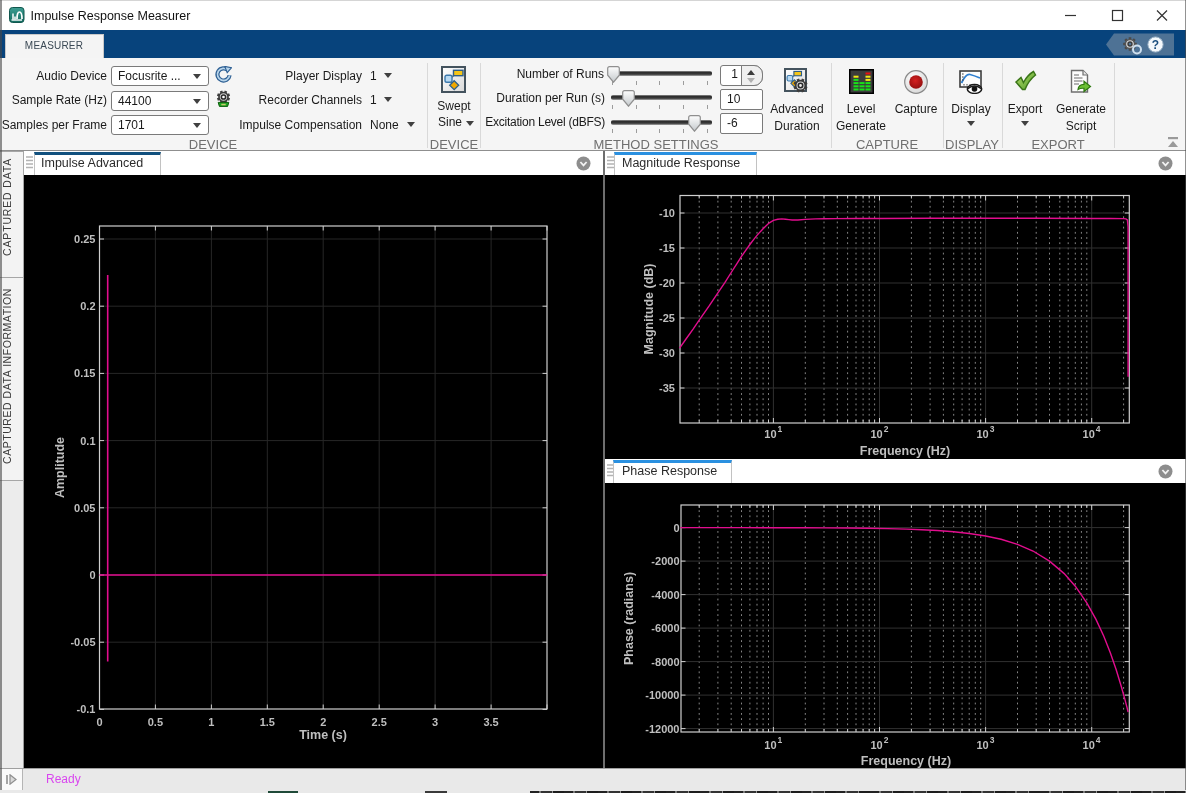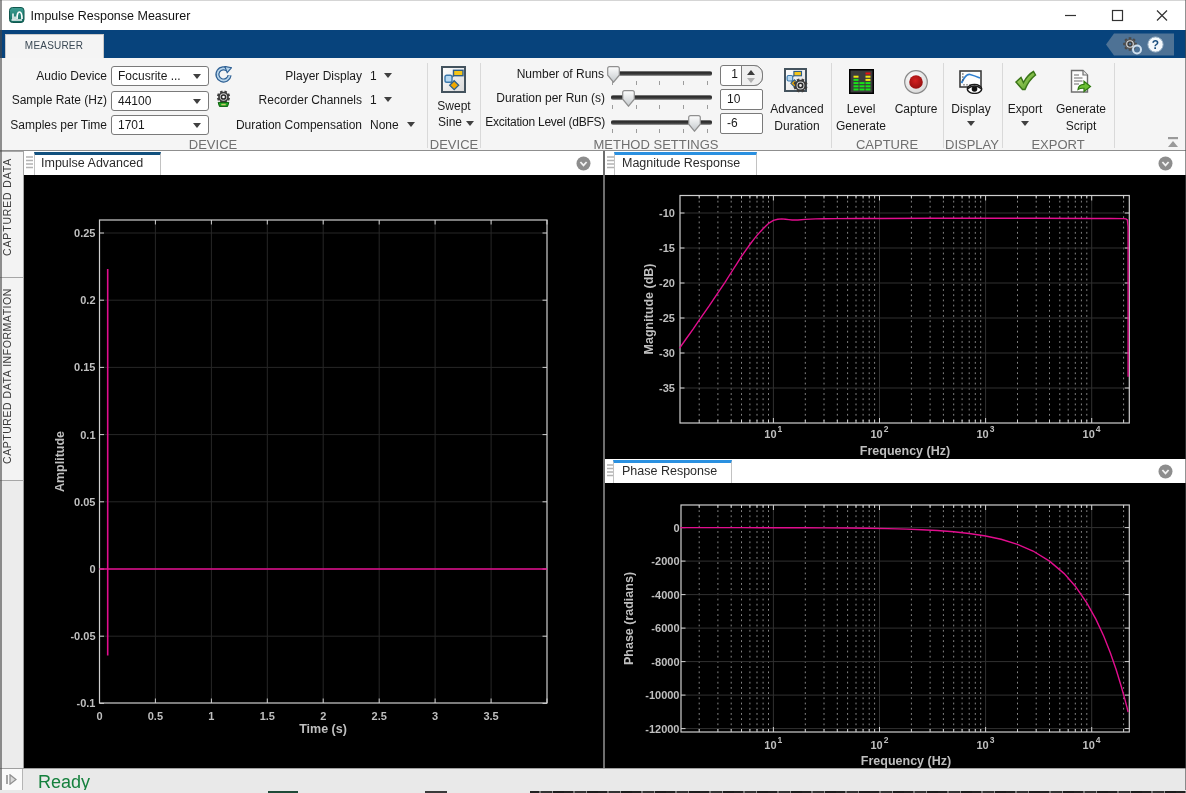--- a/index.html
+++ b/index.html
@@ -55,42 +55,42 @@
 <div class="divider" style="left:831px"></div>
 <div class="divider" style="left:943px"></div>
 <div class="divider" style="left:1002px"></div>
 <div class="divider" style="left:1114px"></div>
 <div class="rlbl" style="left:0;top:68.5px;width:107px">Audio Device</div>
 <div class="combo" style="left:111px;top:66px">Focusrite ...</div>
 <div class="carr" style="left:193px;top:74px"></div>
 <div class="rlbl" style="left:0;top:93.0px;width:107px">Sample Rate (Hz)</div>
 <div class="combo" style="left:111px;top:90.5px">44100</div>
 <div class="carr" style="left:193px;top:98.5px"></div>
-<div class="rlbl" style="left:0;top:117.5px;width:107px">Samples per Time</div>
+<div class="rlbl" style="left:0;top:117.5px;width:107px">Samples per Frame</div>
 <div class="combo" style="left:111px;top:115px">1701</div>
 <div class="carr" style="left:193px;top:123px"></div>
 <svg style="position:absolute;left:215px;top:66px" width="17" height="17" viewBox="0 0 17 17">
     <path d="M12.9,4.1 A6.1,6.1 0 1 0 14.6,9.3" fill="none" stroke="#2d5f93" stroke-width="4.2"></path>
     <path d="M12.9,4.1 A6.1,6.1 0 1 0 14.6,9.3" fill="none" stroke="#b8d4ea" stroke-width="1.8"></path>
     <polygon points="9.8,0.4 16.4,1.8 12.2,6.6" fill="#b8d4ea" stroke="#2d5f93" stroke-width="1.1"></polygon>
   </svg>
 <svg style="position:absolute;left:215px;top:90px" width="18" height="18" viewBox="0 0 18 18">
     <path d="M11.6,8.3L14.6,9.5M9.8,10.1L11.0,13.1M7.2,10.1L6.0,13.1M5.4,8.3L2.4,9.5M5.4,5.7L2.4,4.5M7.2,3.9L6.0,0.9M9.8,3.9L11.0,0.9M11.6,5.7L14.6,4.5" stroke="#3f3f3f" stroke-width="2.6" fill="none"></path>
     <circle cx="8.5" cy="7.0" r="4.5" fill="#cfcfcf" stroke="#3a3a3a" stroke-width="1.6"></circle>
     <circle cx="8.5" cy="7.0" r="2.1" fill="#fff" stroke="#2a2a2a" stroke-width="1.5"></circle>
     <path d="M3.2,12.4 h10.6 l-1.2,4 h-8.2 Z" fill="#1da321" stroke="#0c5c0c" stroke-width="1"></path>
     <rect x="6.3" y="13.8" width="4.4" height="1.5" fill="#c9c96e"></rect>
   </svg>
 <div class="rlbl" style="left:162px;top:68.5px;width:200px">Player Display</div>
 <div class="lbl" style="left:370px;top:68.5px">1</div>
 <div class="carr" style="left:384px;top:72.5px"></div>
 <div class="rlbl" style="left:162px;top:93px;width:200px">Recorder Channels</div>
 <div class="lbl" style="left:370px;top:93px">1</div>
 <div class="carr" style="left:384px;top:97px"></div>
-<div class="rlbl" style="left:162px;top:117.5px;width:200px">Duration Compensation</div>
+<div class="rlbl" style="left:162px;top:117.5px;width:200px">Impulse Compensation</div>
 <div class="lbl" style="left:370px;top:117.5px">None</div>
 <div class="carr" style="left:407px;top:121.5px"></div>
 <div class="seclbl" style="left:213px;top:137px">DEVICE</div>
 <svg style="position:absolute;left:441px;top:66px" width="25" height="28" viewBox="0 0 25 28">
     <defs>
       <linearGradient id="wg" x1="0" y1="0" x2="1" y2="1">
         <stop offset="0" stop-color="#ffffff"></stop>
         <stop offset="1" stop-color="#d9d9d9"></stop>
       </linearGradient>
     </defs>
@@ -267,21 +267,21 @@
 <div class="abs" style="left:24px;top:151px;width:579px;height:23.5px;background:#fff"></div>
 <svg style="position:absolute;left:26px;top:156px" width="7" height="13" viewBox="0 0 7 13">
     <path d="M0,1 h7 M0,4.5 h7 M0,8 h7 M0,11.5 h7" stroke="#b3b3b3" stroke-width="1.4"></path>
   </svg>
 <div class="abs" style="left:34px;top:151.5px;width:127px;height:23px;background:#fff;border:1px solid #c2c2c2;border-top:3px solid #11507e;border-bottom:none"></div>
 <div class="abs tabtext" style="left:41px;top:156px">Impulse Advanced</div>
 <svg style="position:absolute;left:576px;top:156px" width="15" height="15" viewBox="0 0 15 15">
     <circle cx="7.5" cy="7.5" r="7" fill="#8d8d8d"></circle>
     <path d="M4.4,6 L7.5,9.4 L10.6,6" stroke="#f2f2f2" stroke-width="1.8" fill="none"></path>
   </svg>
-<div class="abs" style="left:24px;top:175px;width:579px;height:593px">
+<div class="abs" style="left:24px;top:181px;width:579px;height:593px">
     <svg width="579" height="593" viewBox="0 0 579 593" style="position:absolute;left:0;top:0">
       <rect width="579" height="593" fill="#000"></rect>
       <path d="M131.4,45V528 M187.4,45V528 M243.3,45V528 M299.2,45V528 M355.2,45V528 M411.1,45V528 M467.1,45V528 M75.5,461.2H523 M75.5,394H523 M75.5,326.8H523 M75.5,259.6H523 M75.5,192.4H523 M75.5,125.2H523 M75.5,58H523" stroke="#272727" stroke-width="1" fill="none"></path>
       <rect x="75.5" y="45" width="447.5" height="483" fill="none" stroke="#cfcfcf" stroke-width="1.2"></rect>
       <path d="M75.5,528v-4.5 M75.5,45v4.5 M131.4,528v-4.5 M131.4,45v4.5 M187.4,528v-4.5 M187.4,45v4.5 M243.3,528v-4.5 M243.3,45v4.5 M299.2,528v-4.5 M299.2,45v4.5 M355.2,528v-4.5 M355.2,45v4.5 M411.1,528v-4.5 M411.1,45v4.5 M467.1,528v-4.5 M467.1,45v4.5 M523,528v-4.5 M523,45v4.5 M75.5,528.4h4.5 M523,528.4h-4.5 M75.5,461.2h4.5 M523,461.2h-4.5 M75.5,394h4.5 M523,394h-4.5 M75.5,326.8h4.5 M523,326.8h-4.5 M75.5,259.6h4.5 M523,259.6h-4.5 M75.5,192.4h4.5 M523,192.4h-4.5 M75.5,125.2h4.5 M523,125.2h-4.5 M75.5,58h4.5 M523,58h-4.5" stroke="#cfcfcf" stroke-width="1" fill="none"></path>
       <path d="M75.5,394H523 M83.7,480.5V94" stroke="#e20d8e" stroke-width="1.6" fill="none"></path>
       <text x="71.5" y="62" text-anchor="end" font-size="11" font-weight="bold" fill="#bfbfbf">0.25</text>
       <text x="71.5" y="129.2" text-anchor="end" font-size="11" font-weight="bold" fill="#bfbfbf">0.2</text>
       <text x="71.5" y="196.4" text-anchor="end" font-size="11" font-weight="bold" fill="#bfbfbf">0.15</text>
       <text x="71.5" y="263.6" text-anchor="end" font-size="11" font-weight="bold" fill="#bfbfbf">0.1</text>
@@ -374,18 +374,18 @@
       <text x="301" y="282" text-anchor="middle" font-size="12.5" font-weight="bold" fill="#bfbfbf">Frequency (Hz)</text>
       <text x="28" y="135.5" text-anchor="middle" font-size="12.5" font-weight="bold" fill="#bfbfbf" transform="rotate(-90 28 135.5)">Phase (radians)</text>
     </svg>
   </div>
 <div class="abs" style="left:0;top:768px;width:1186px;height:22px;background:#e9e9e9;border-top:1px solid #9f9f9f"></div>
 <div class="abs" style="left:0;top:768.5px;width:23px;height:21.5px;background:#fafafa;border-right:1px solid #b5b5b5"></div>
 <svg style="position:absolute;left:6px;top:774px" width="11" height="11" viewBox="0 0 11 11">
     <path d="M1,1 v9" stroke="#8f8f8f" stroke-width="1.6"></path>
     <path d="M4,0.8 L10,5.5 L4,10.2 Z" fill="#d9d9d9" stroke="#8f8f8f" stroke-width="1.2"></path>
   </svg>
-<div class="abs" style="left:38px;top:772px;font-size:18px;color:#15803d">Ready</div>
+<div class="abs" style="left:46px;top:772px;font-size:12px;color:#d946ef">Ready</div>
 <div class="abs" style="left:0;top:790px;width:1186px;height:3px;background:#e9e9e9"></div>
 <div class="abs" style="left:530px;top:790.6px;width:656px;height:2px;background:repeating-linear-gradient(90deg,#222 0 9px,#777 9px 11px,#333 11px 22px,#909090 22px 23px,#1c1c1c 23px 34px)"></div>
 <div class="abs" style="left:268px;top:791px;width:30px;height:2px;background:#1f4a38"></div>
 <div class="abs" style="left:425px;top:791px;width:22px;height:2px;background:#3a3a3a"></div>
 <div class="abs" style="left:0;top:0;width:1.5px;height:790px;background:#4a4a4a;opacity:0.6"></div>
 <div class="abs" style="left:1184.5px;top:0;width:1.5px;height:790px;background:#4a4a4a;opacity:0.6"></div>
 </body></html>

